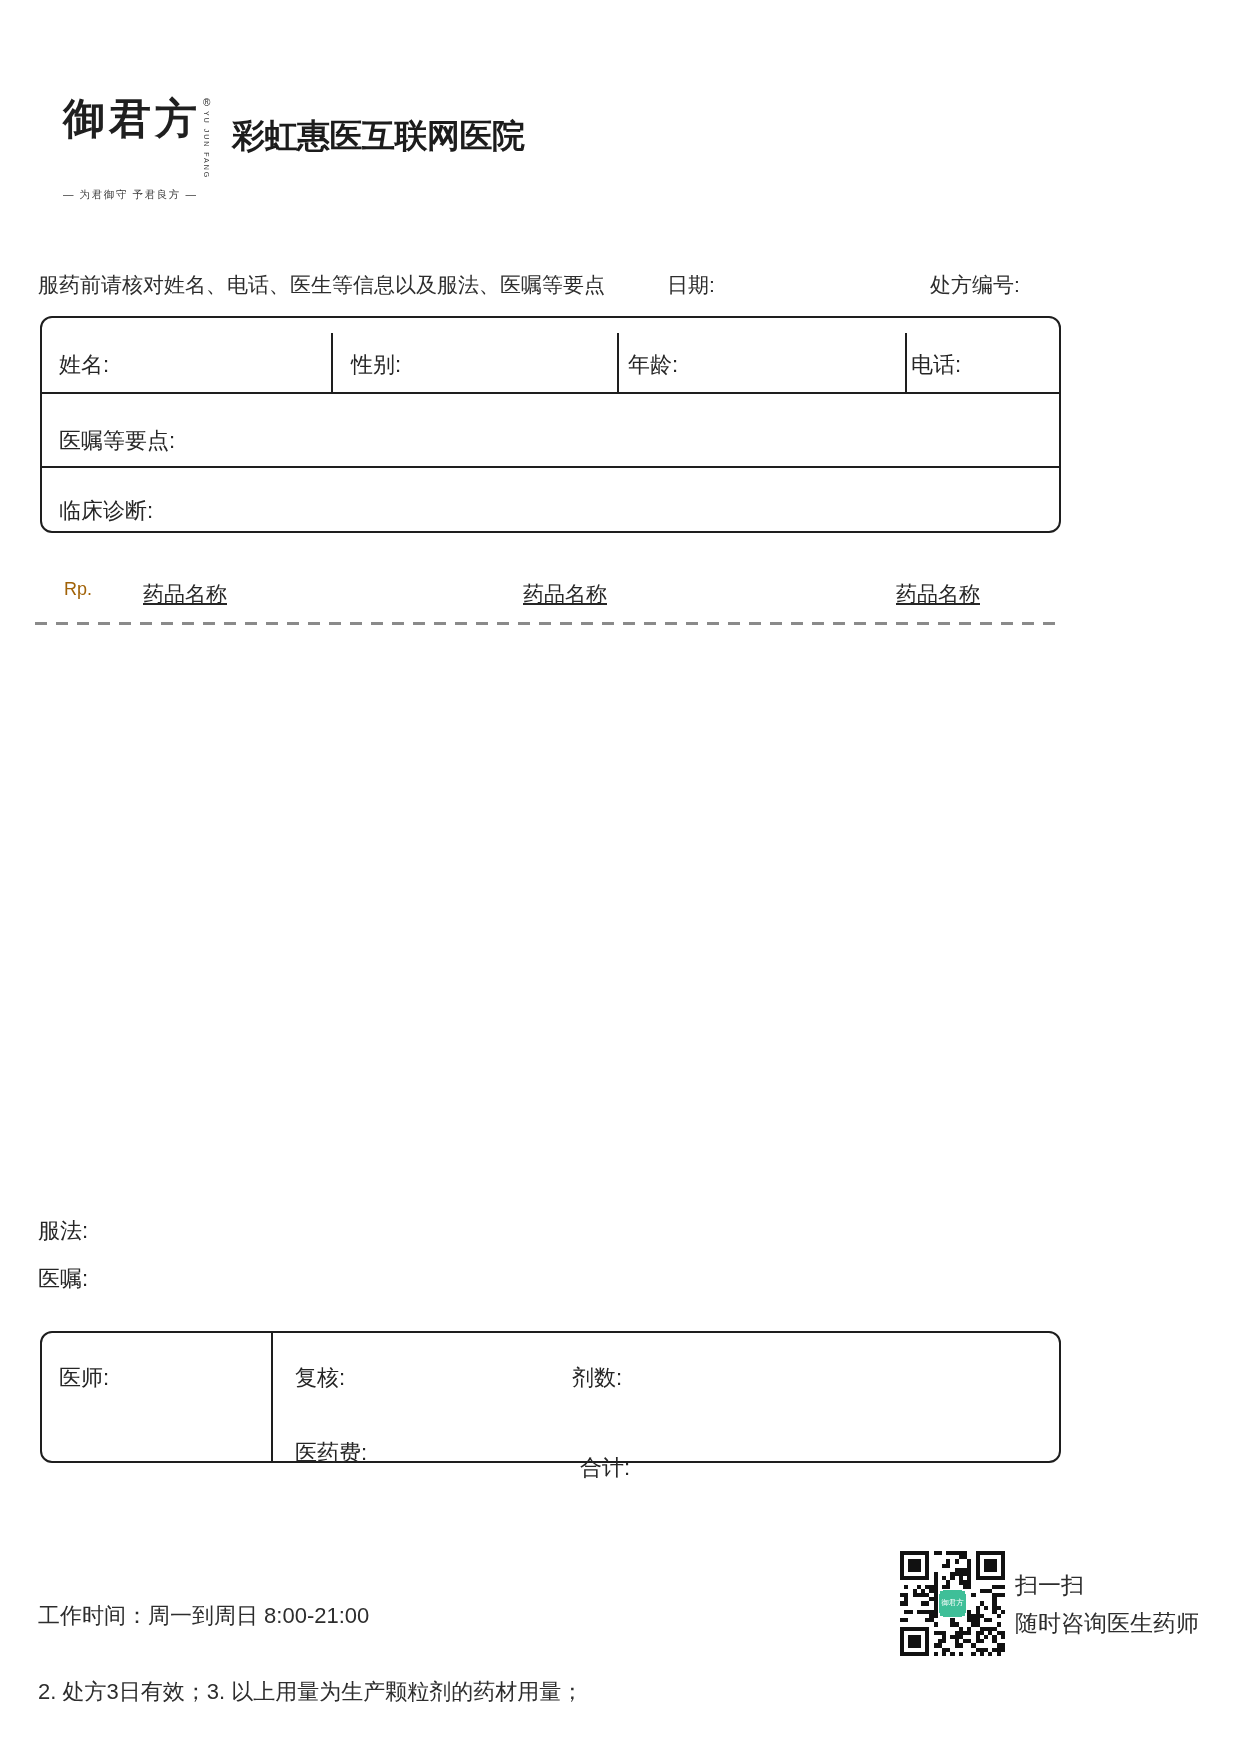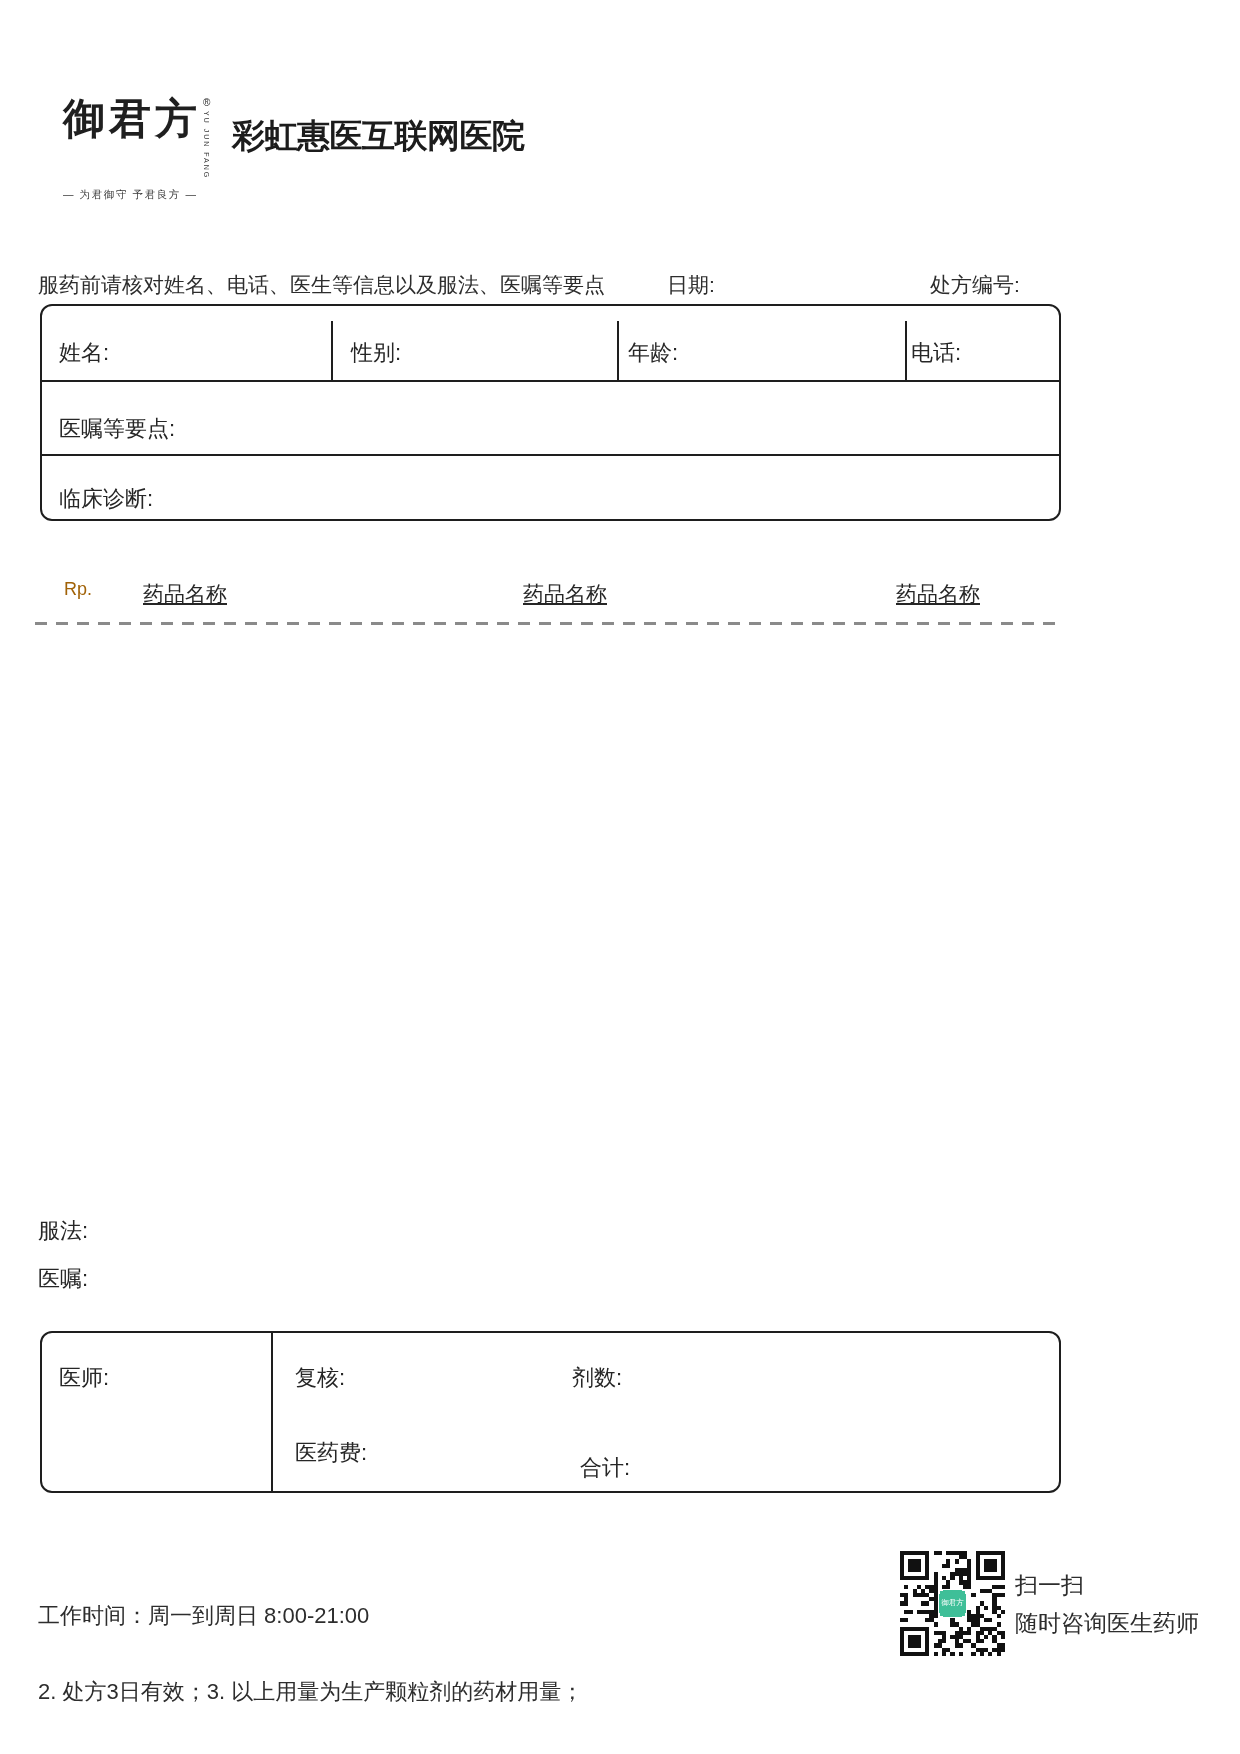--- a/index.html
+++ b/index.html
@@ -62,21 +62,21 @@
       </span>
     </div>
     <div class="tagline">— 为君御守 予君良方 —</div>
   </div>
   <div class="abs hospital" style="left:232px; top:114px;">彩虹惠医互联网医院</div>
 
   <div class="abs notice-text" style="left:38px; top:271px;">服药前请核对姓名、电话、医生等信息以及服法、医嘱等要点</div>
   <div class="abs inline-label" style="left:667px; top:271px;">日期:</div>
   <div class="abs inline-label" style="left:930px; top:271px;">处方编号:</div>
 
-  <div class="abs box" style="left:40px; top:304px; width:1021px; height:217px;">
+  <div class="abs box" style="left:40px; top:316px; width:1021px; height:217px;">
     <span class="vline" style="left:289px; top:15px; height:60px;"></span>
     <span class="vline" style="left:575px; top:15px; height:60px;"></span>
     <span class="vline" style="left:863px; top:15px; height:60px;"></span>
 
     <span class="field-label" style="left:17px; top:32px;">姓名:</span>
     <span class="field-label" style="left:309px; top:32px;">性别:</span>
     <span class="field-label" style="left:586px; top:32px;">年龄:</span>
     <span class="field-label" style="left:869px; top:32px;text-align:right;">电话:</span>
 
     <span class="hline" style="top:74px;"></span>
@@ -87,21 +87,21 @@
 
   <div class="abs rp-label" style="left:64px; top:579px;">Rp.</div>
   <div class="abs col-header" style="left:143px; top:580px;">药品名称</div>
   <div class="abs col-header" style="left:523px; top:580px;">药品名称</div>
   <div class="abs col-header" style="left:896px; top:580px;">药品名称</div>
   <div class="dashed" style="left:35px; top:622px; width:1028px;"></div>
 
   <div class="abs field-label" style="left:38px; top:1216px;">服法:</div>
   <div class="abs field-label" style="left:38px; top:1264px;">医嘱:</div>
 
-  <div class="abs box" style="left:40px; top:1331px; width:1021px; height:162px;text-decoration:underline;">
+  <div class="abs box" style="left:40px; top:1331px; width:1021px; height:132px;text-decoration:underline;">
     <span class="vline" style="left:229px; top:0; bottom:0;"></span>
     <span class="field-label" style="left:17px; top:30px;">医师:</span>
     <span class="field-label" style="left:253px; top:30px;">复核:</span>
     <span class="field-label" style="left:530px; top:30px;">剂数:</span>
     <span class="field-label" style="left:253px; top:105px;">医药费:</span>
     <span class="field-label" style="left:538px; top:105px;margin-top:15px;">合计:</span>
   </div>
 
   <div class="abs footer-line" style="left:38px; top:1553px;">工作时间：周一到周日 8:00-21:00</div>
   <div class="abs footer-line" style="left:38px; top:1629px;">2. 处方3日有效；3. 以上用量为生产颗粒剂的药材用量；</div>

